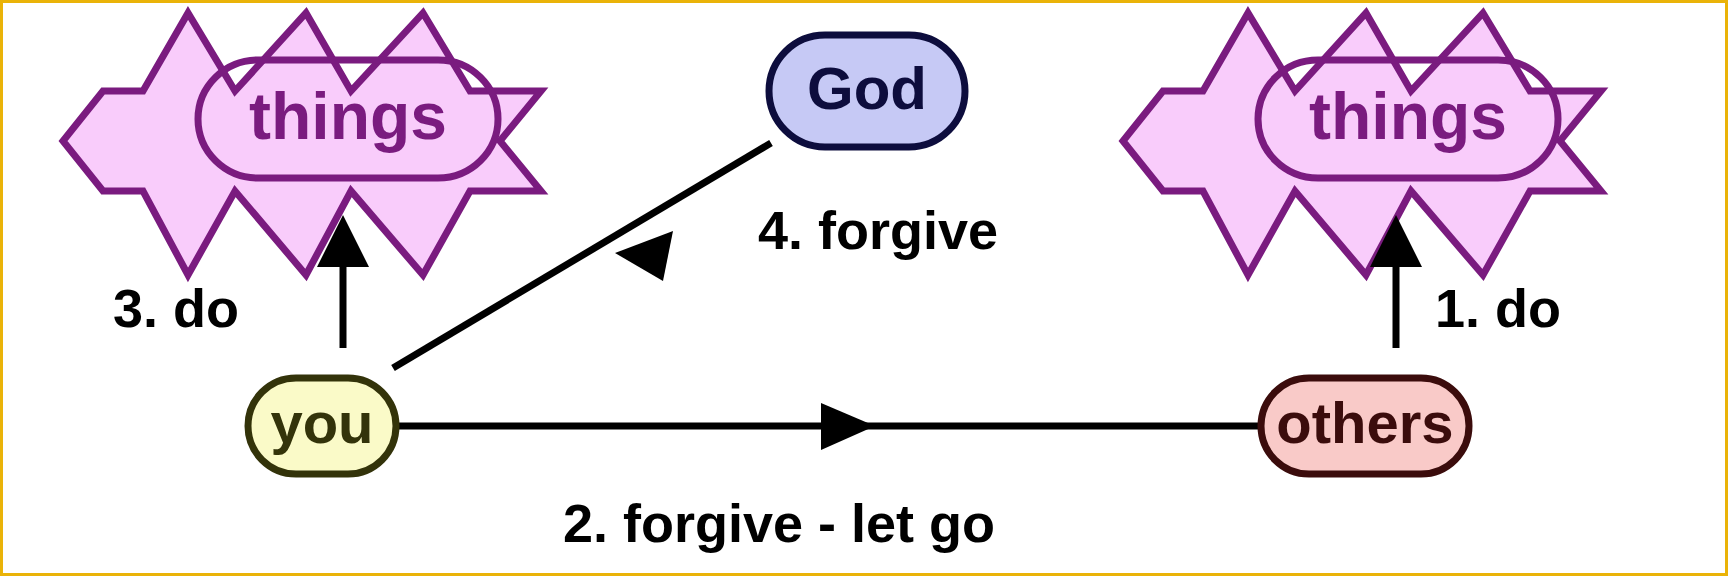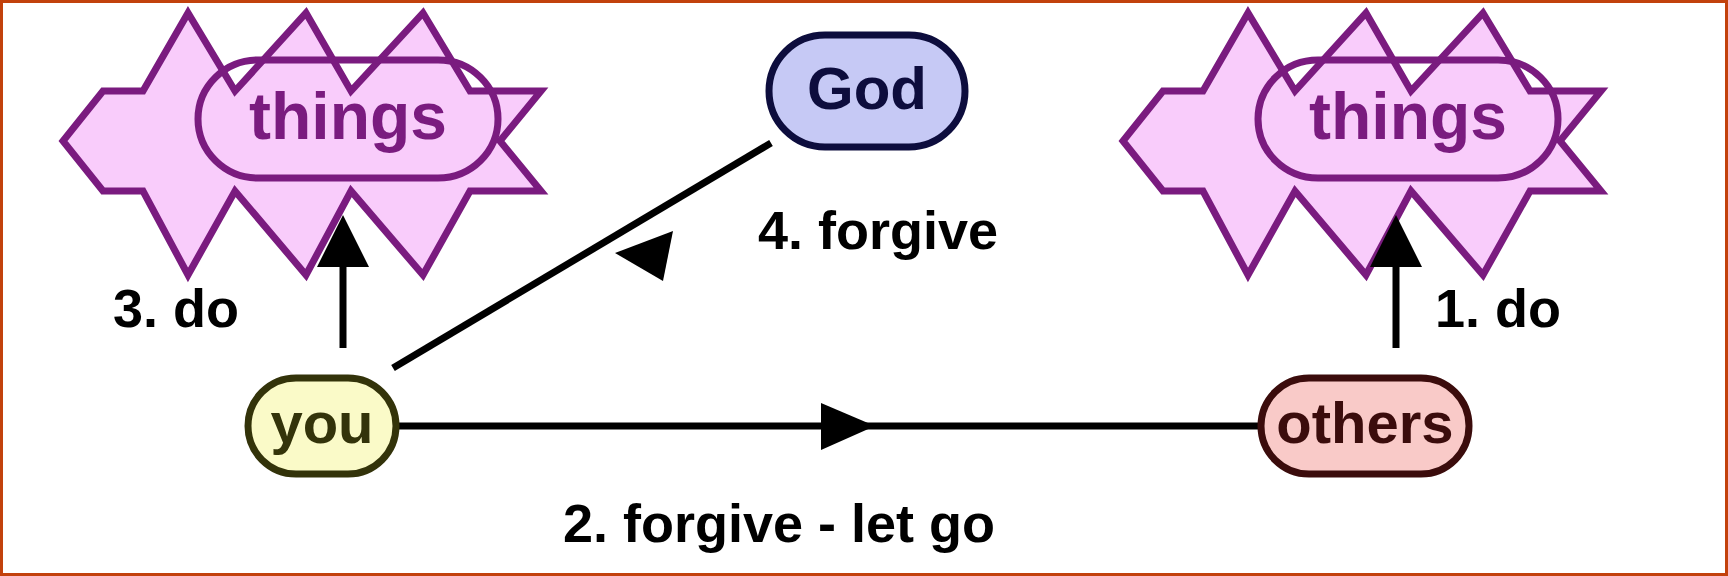--- a/index.html
+++ b/index.html
@@ -6,21 +6,21 @@
     margin: 0;
     padding: 0;
     background: #ffffff;
   }
   #canvas {
     position: relative;
     width: 1728px;
     height: 576px;
     background: #ffffff;
     box-sizing: border-box;
-    border: 3px solid #c2410c;
+    border: 3px solid #eab308;
     overflow: hidden;
     font-family: "Liberation Sans", sans-serif;
   }
   #diagram-svg {
     position: absolute;
     left: 0;
     top: 0;
     width: 1728px;
     height: 576px;
     display: block;

